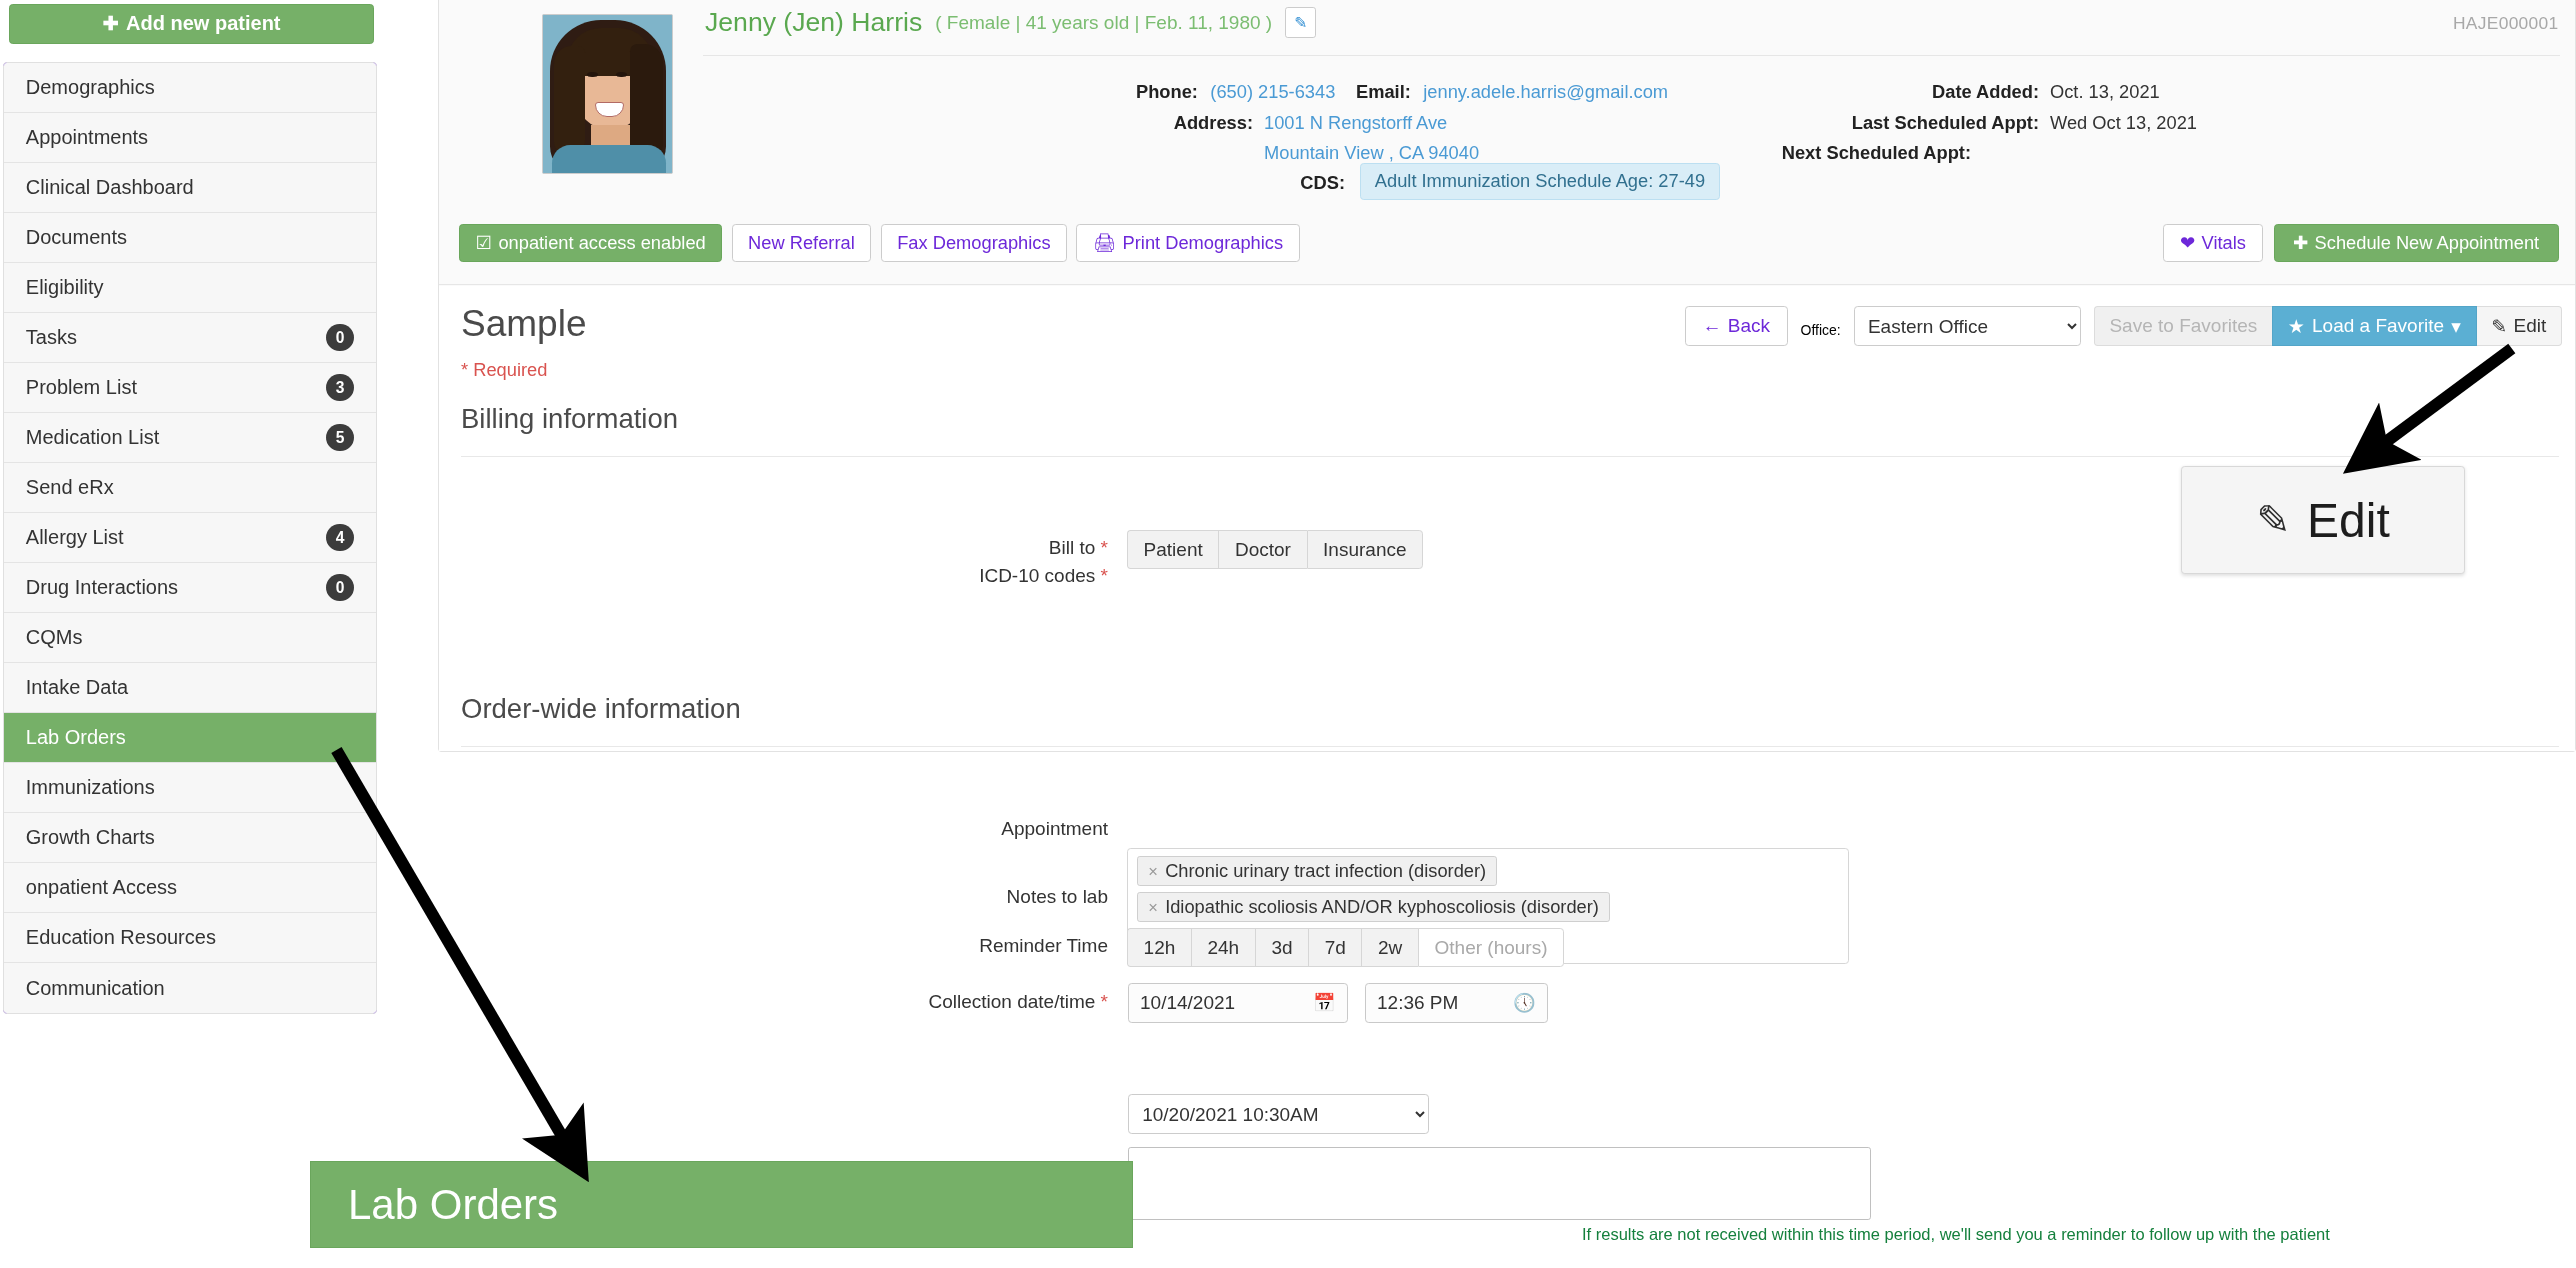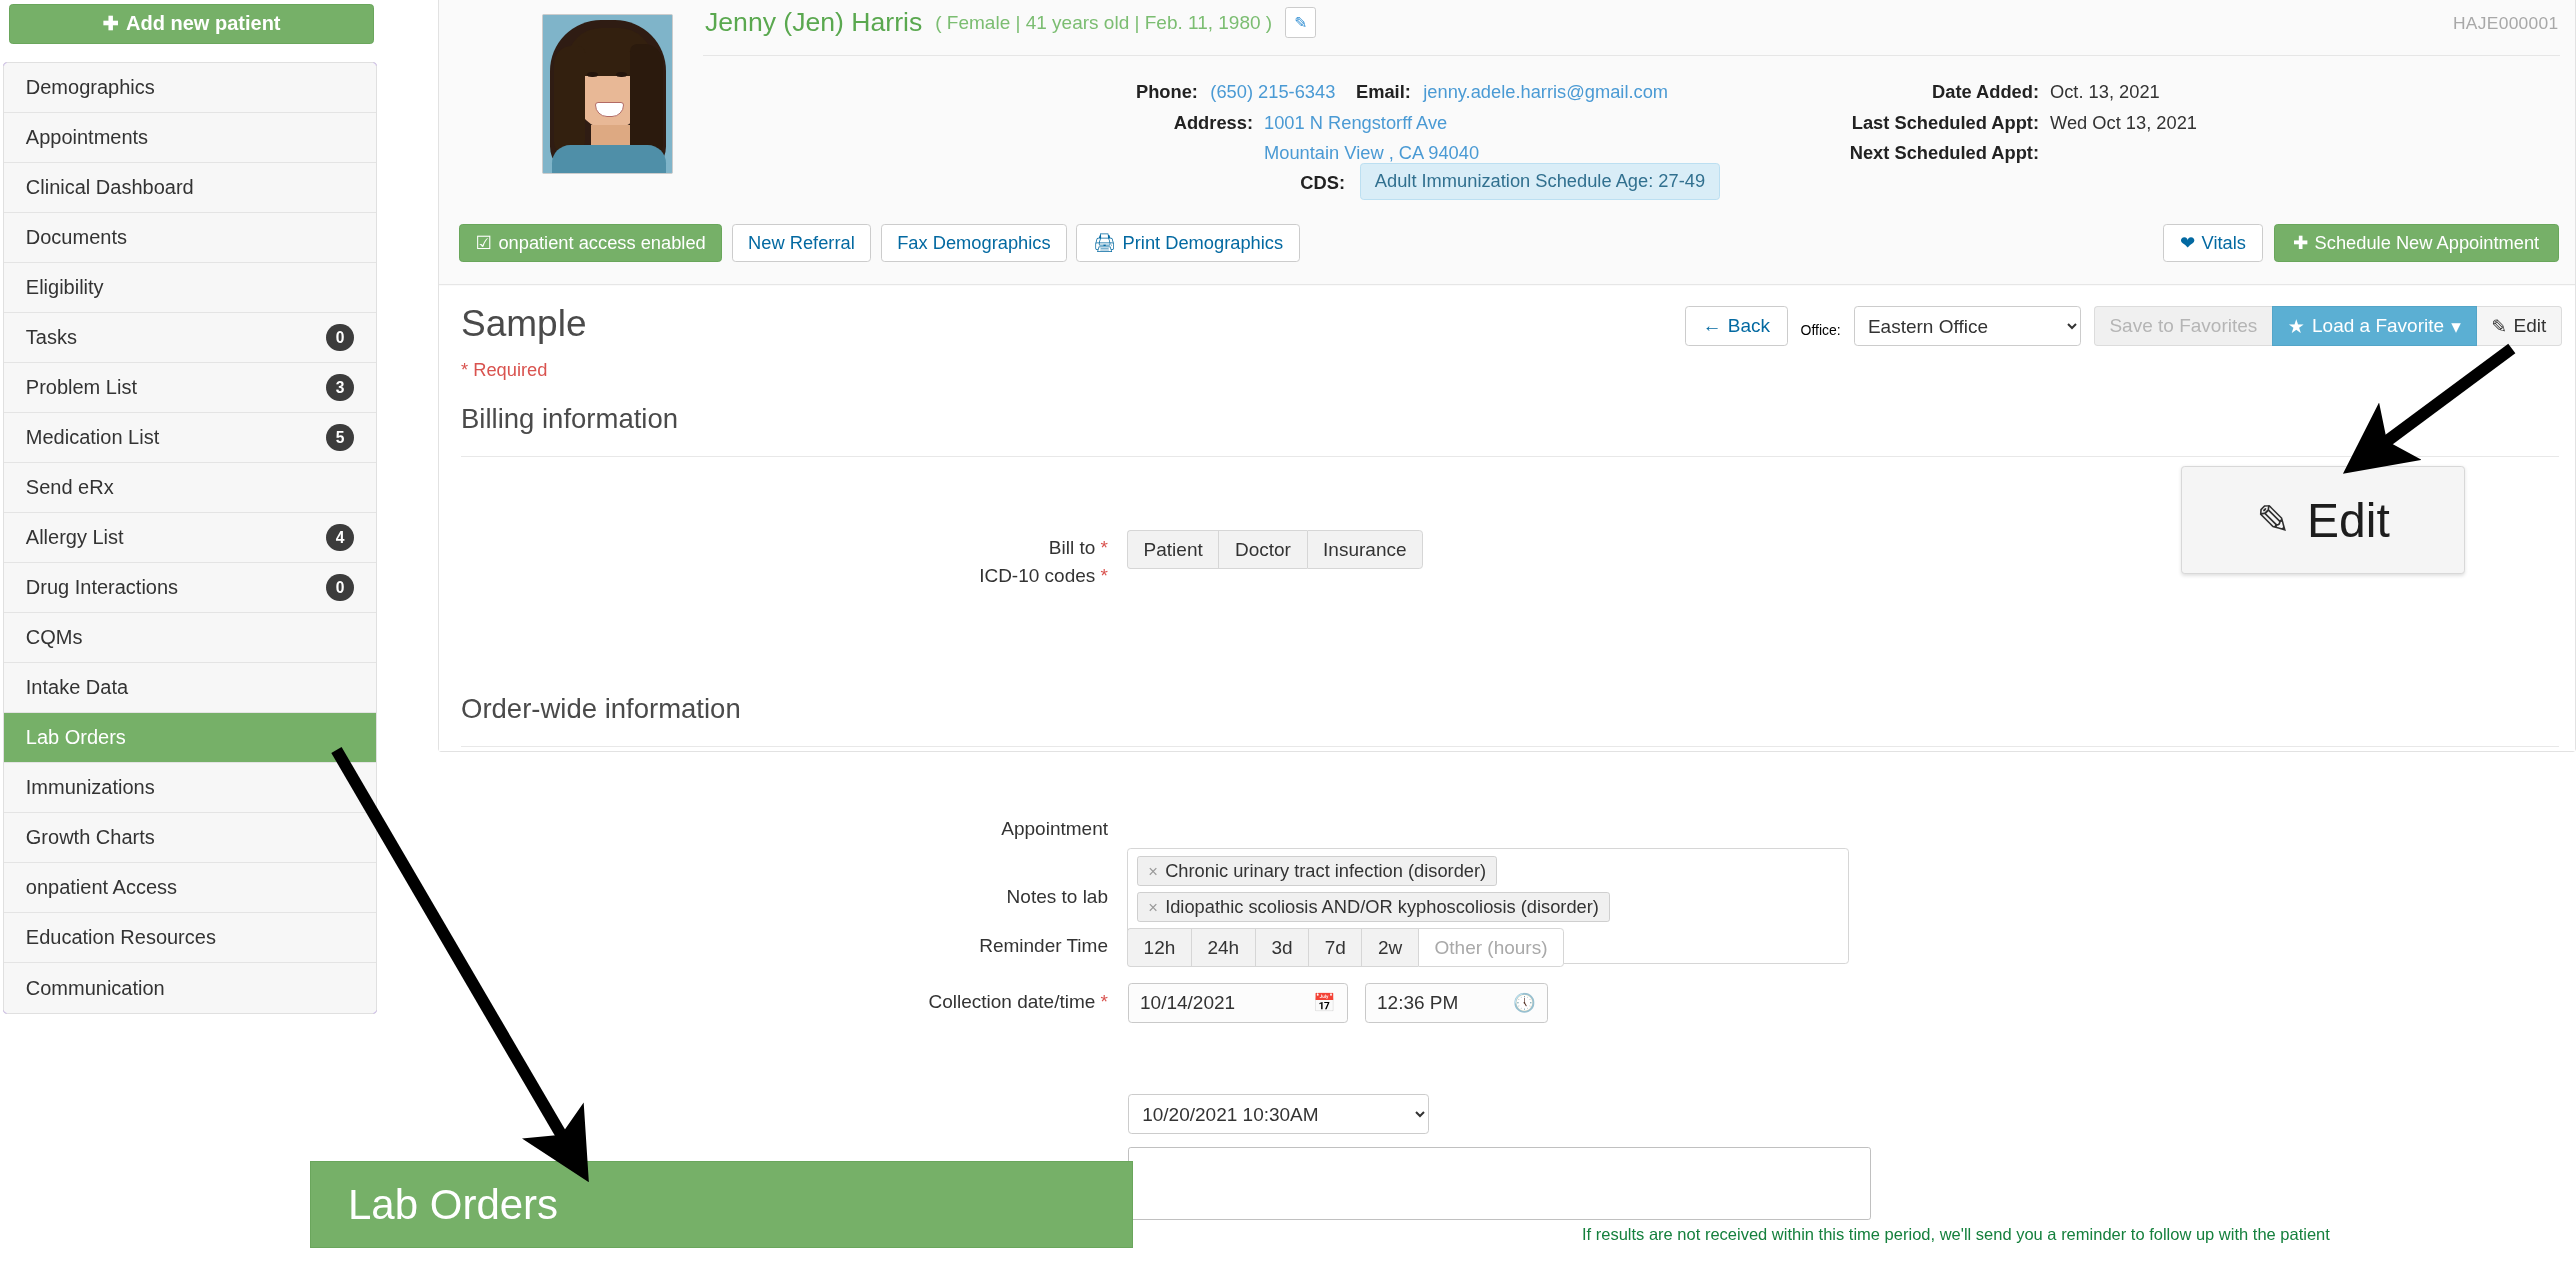--- a/index.html
+++ b/index.html
@@ -87,21 +87,21 @@
   #cds-chip {
     position: absolute; left: 921px; top: 163px;
     background: #d9edf7; border: 0.9px solid #bcdff1; border-radius: 3.7px;
     padding: 6.4px 13.8px; color: #31708f; font-size: 18.3px; cursor: pointer;
   }
 
   #action-row { position: absolute; left: 0; top: 218px; width: 100%; height: 66px; }
   .btn {
     display: inline-flex; align-items: center; justify-content: center; gap: 6.4px;
     height: 38px; padding: 0 15.6px; border: 0.9px solid #ccc; border-radius: 3.7px;
-    background: #fff; color: #0369a1; font-size: 18.3px; cursor: pointer; white-space: nowrap;
+    background: #fff; color: #6d28d9; font-size: 18.3px; cursor: pointer; white-space: nowrap;
   }
   .btn.green { background: #76b068; border-color: #69a65b; color: #fff; }
   #action-left { position: absolute; left: 20px; top: 5.5px; display: flex; gap: 9.2px; }
   #action-right { position: absolute; right: 16.5px; top: 5.5px; display: flex; gap: 11px; }
   #schedule-appt-btn { font-size: 18.3px; padding: 0 18.3px; }
   #header-bottom-divider { position: absolute; left: 0; right: 0; top: 284px; height: 0.9px; background: #e6e6e6; }
 
   
   #form-area { position: absolute; left: 0; top: 286px; right: 0; bottom: 0; background: #fff; }
   #page-title { position: absolute; left: 22px; top: 16.5px; font-size: 37px; color: #4a4a4a; font-weight: normal; }
@@ -325,21 +325,21 @@
     </div>
     <div class="kv" style="left:1611px; top:81px;">
       <span class="vplain">Oct. 13, 2021</span>
     </div>
     <div class="kv" style="left:1600px; top:112px; transform:translateX(-100%);">
       <span class="k">Last Scheduled Appt:</span>
     </div>
     <div class="kv" style="left:1611px; top:112px;">
       <span class="vplain">Wed Oct 13, 2021</span>
     </div>
-    <div class="kv" style="left:1600px; top:142px; transform:translateX(-100%);">
+    <div class="kv" style="left:1532px; top:142px; transform:translateX(-100%);">
       <span class="k">Next Scheduled Appt:</span>
     </div>
     <div class="kv" style="left:1611px; top:142px;">
       <span class="vplain"></span>
     </div>
   </div>
 
   <div id="action-row">
     <div id="action-left">
       <div class="btn green">

